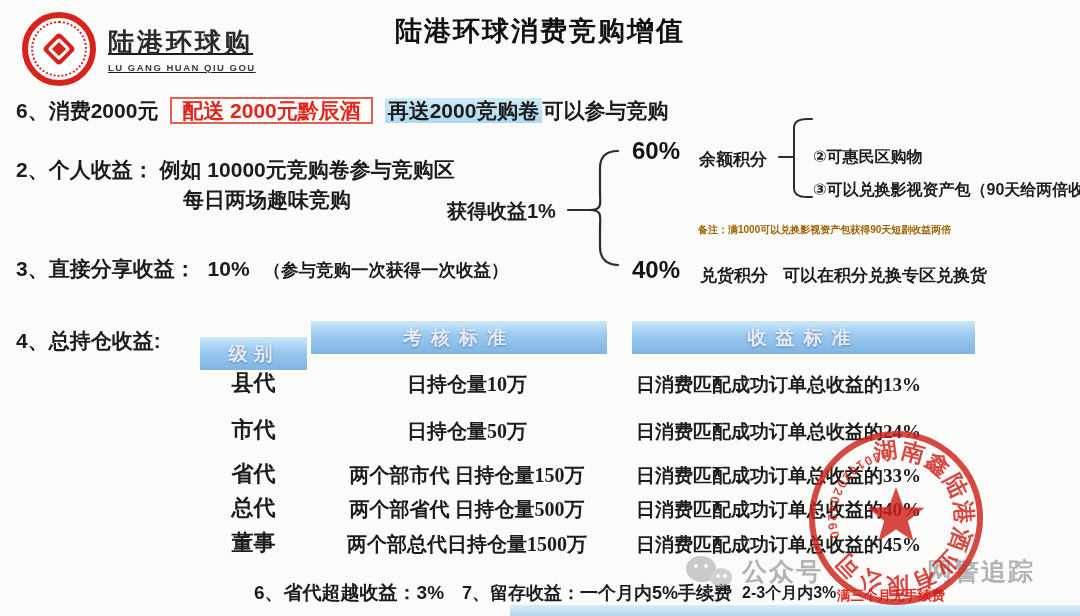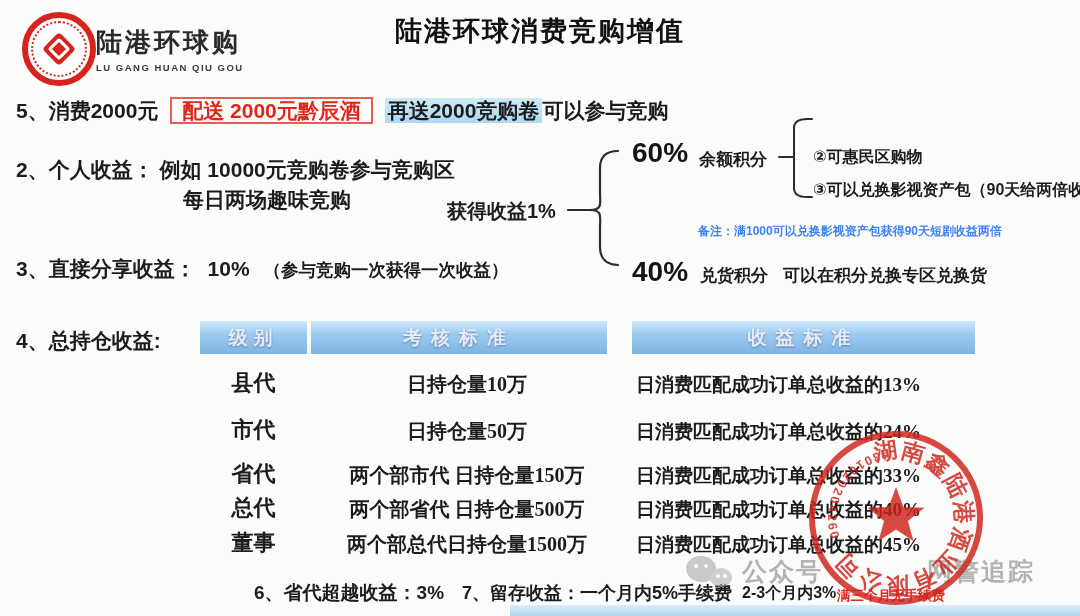--- a/index.html
+++ b/index.html
@@ -4,40 +4,40 @@
 <style>
   html,body{margin:0;padding:0;background:#e9e9e9;}
   #canvas{
     position:relative;width:1080px;height:616px;overflow:hidden;
     background:#fbfbfa;color:#1c1c1c;
     font-family:"Liberation Sans","DejaVu Sans",sans-serif;
   }
   .abs{position:absolute;white-space:nowrap;}
 
   
-  .logo{position:absolute;left:22px;top:12px;display:flex;align-items:center;}
+  .logo{position:absolute;left:22px;top:12px;display:flex;align-items:center;gap:12px;text-decoration:underline;}
   .emblem{position:relative;width:62px;height:62px;border-radius:50%;
           border:6px solid #d7231d;background:#fff;display:flex;align-items:center;justify-content:center;}
   .emblem::before{content:"";position:absolute;inset:3px;border:2px dotted #d7231d;border-radius:50%;}
   .diamond{width:24px;height:24px;background:#d7231d;transform:rotate(45deg);border-radius:4px;position:relative;}
   .diamond::after{content:"";position:absolute;inset:4px;border:3px solid #fff;border-radius:2px;}
   .logo-cn{font-size:26px;font-weight:800;letter-spacing:3px;color:#2a2a2a;}
   .logo-en{font-size:9.5px;font-weight:700;letter-spacing:1.5px;color:#3a3a3a;margin-top:2px;}
 
   .title{position:absolute;left:0;top:13px;width:100%;text-align:center;
          font-size:27px;font-weight:900;letter-spacing:2px;color:#111;}
 
   .line{font-size:21px;font-weight:700;}
   .redbox{color:#e0251a;border:2px solid rgba(224,55,40,.8);padding:0 10px;margin:0 6px;}
   .hl{background:linear-gradient(180deg,#cdeaf8,#aed9f2);padding:1px 3px;}
 
-  .pct{font-size:28px;font-weight:700;color:#141414;}
+  .pct{font-size:24px;font-weight:700;color:#141414;}
   .blabel{font-size:17px;font-weight:700;}
   .opt{font-size:16px;font-weight:600;}
-  .note-red{font-size:12px;font-weight:700;color:#3b82f6;}
+  .note-red{font-size:10px;font-weight:700;color:#a16207;}
 
   .hdr{position:absolute;top:321px;height:33px;line-height:33px;text-align:center;
        background:linear-gradient(180deg,#cfe8f8 0%,#9ccbf0 40%,#7fb4e3 100%);
        color:#e6ebf7;font-size:19px;font-weight:700;letter-spacing:9px;
        text-shadow:0 1px 2px rgba(70,95,140,.65);}
   .cell{position:absolute;line-height:26px;}
   .lvl{left:200px;width:107px;text-align:center;font-size:22px;font-weight:800;}
   .std{left:302px;width:330px;text-align:center;font-size:20px;font-weight:600;
        font-family:"Liberation Serif","DejaVu Serif",serif;}
   .ben{left:636px;font-size:19px;font-weight:600;font-family:"Liberation Serif","DejaVu Serif",serif;}
@@ -78,21 +78,21 @@
     </div>
     <div>
       <div class="logo-cn">陆港环球购</div>
       <div class="logo-en">LU GANG HUAN QIU GOU</div>
     </div>
   </div>
 
   <div class="title">陆港环球消费竞购增值</div>
 
   <div class="abs line" style="left:16px;top:97px;">
-    <span>5、消费2000元</span>
+    <span>6、消费2000元</span>
     <span class="redbox">配送 2000元黔辰酒</span>
     <span class="hl">再送2000竞购卷</span><span>可以参与竞购</span>
   </div>
 
   <div class="abs line" style="left:16px;top:156px;">2、个人收益：  例如 10000元竞购卷参与竞购区</div>
   <div class="abs line" style="left:183px;top:186px;">每日两场趣味竞购</div>
   <div class="abs" style="left:447px;top:198px;font-size:20px;font-weight:800;">获得收益1%</div>
 
   <div class="abs pct" style="left:632px;top:137px;">60%</div>
   <div class="abs blabel" style="left:699px;top:148px;">余额积分</div>
@@ -105,21 +105,21 @@
   <div class="abs" style="left:783px;top:264px;font-size:17px;font-weight:600;">可以在积分兑换专区兑换货</div>
 
   <div class="abs line" style="left:16px;top:255px;">
     <span>3、直接分享收益：</span>
     <span style="margin-left:6px;">10%</span>
     <span style="font-size:17.5px;margin-left:8px;">（参与竞购一次获得一次收益）</span>
   </div>
 
   <div class="abs line" style="left:16px;top:327px;">4、总持仓收益:</div>
 
-  <div class="hdr" style="left:200px;width:107px;letter-spacing:6px;">级别</div>
+  <div class="hdr" style="left:200px;width:107px;letter-spacing:6px;margin-top:16px;">级别</div>
   <div class="hdr" style="left:311px;width:296px;">考核标准</div>
   <div class="hdr" style="left:632px;width:343px;">收益标准</div>
 
   <div class="cell lvl" style="top:370px;">县代</div>
   <div class="cell std" style="top:371px;">日持仓量10万</div>
   <div class="cell ben" style="top:372px;">日消费匹配成功订单总收益的13%</div>
 
   <div class="cell lvl" style="top:417px;">市代</div>
   <div class="cell std" style="top:418px;">日持仓量50万</div>
   <div class="cell ben" style="top:419px;">日消费匹配成功订单总收益的24%</div>

